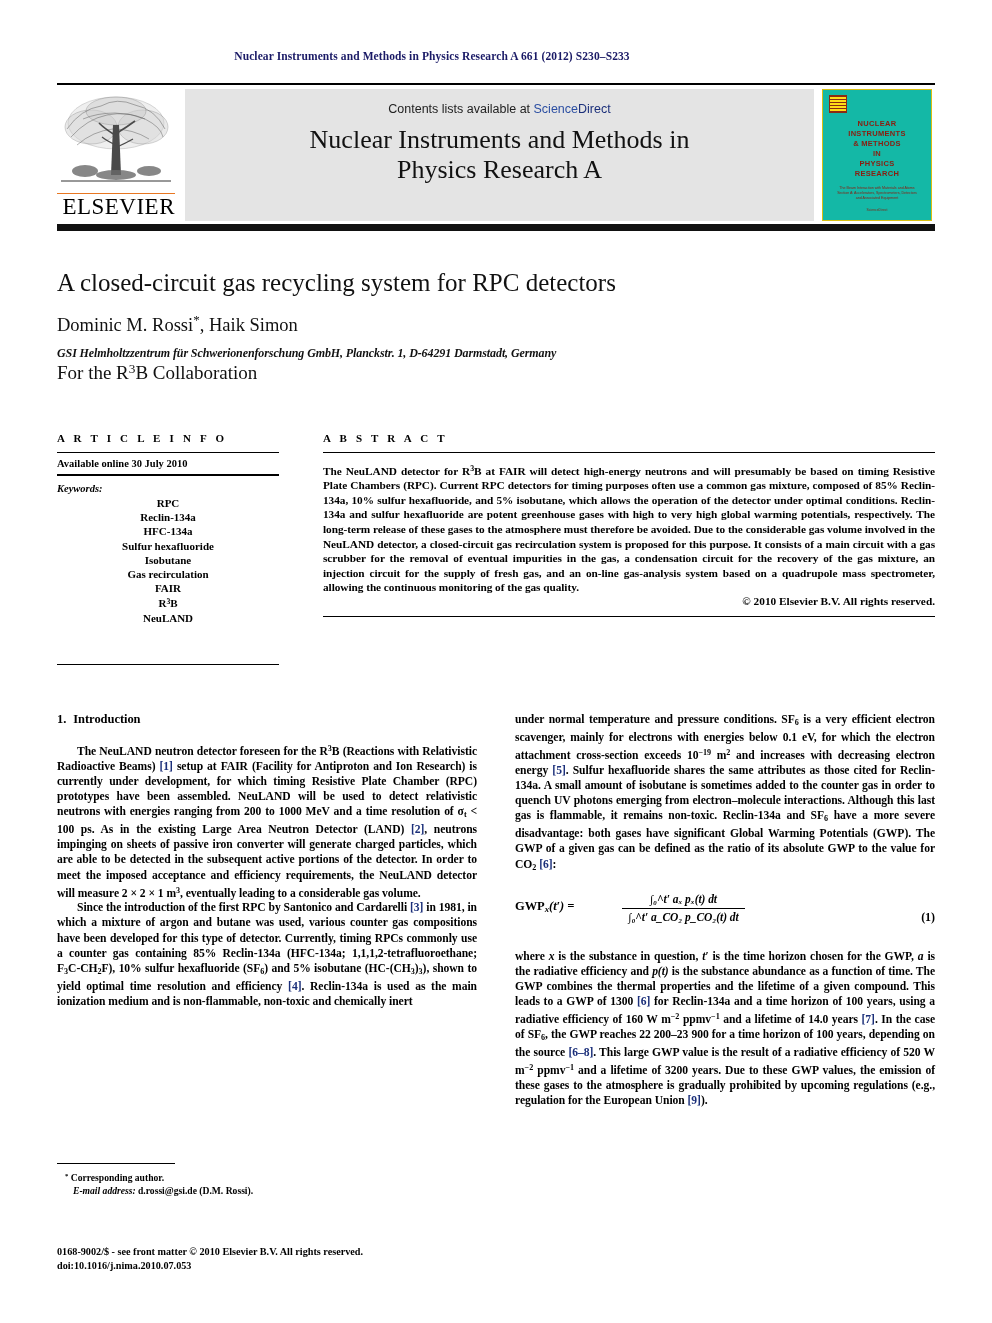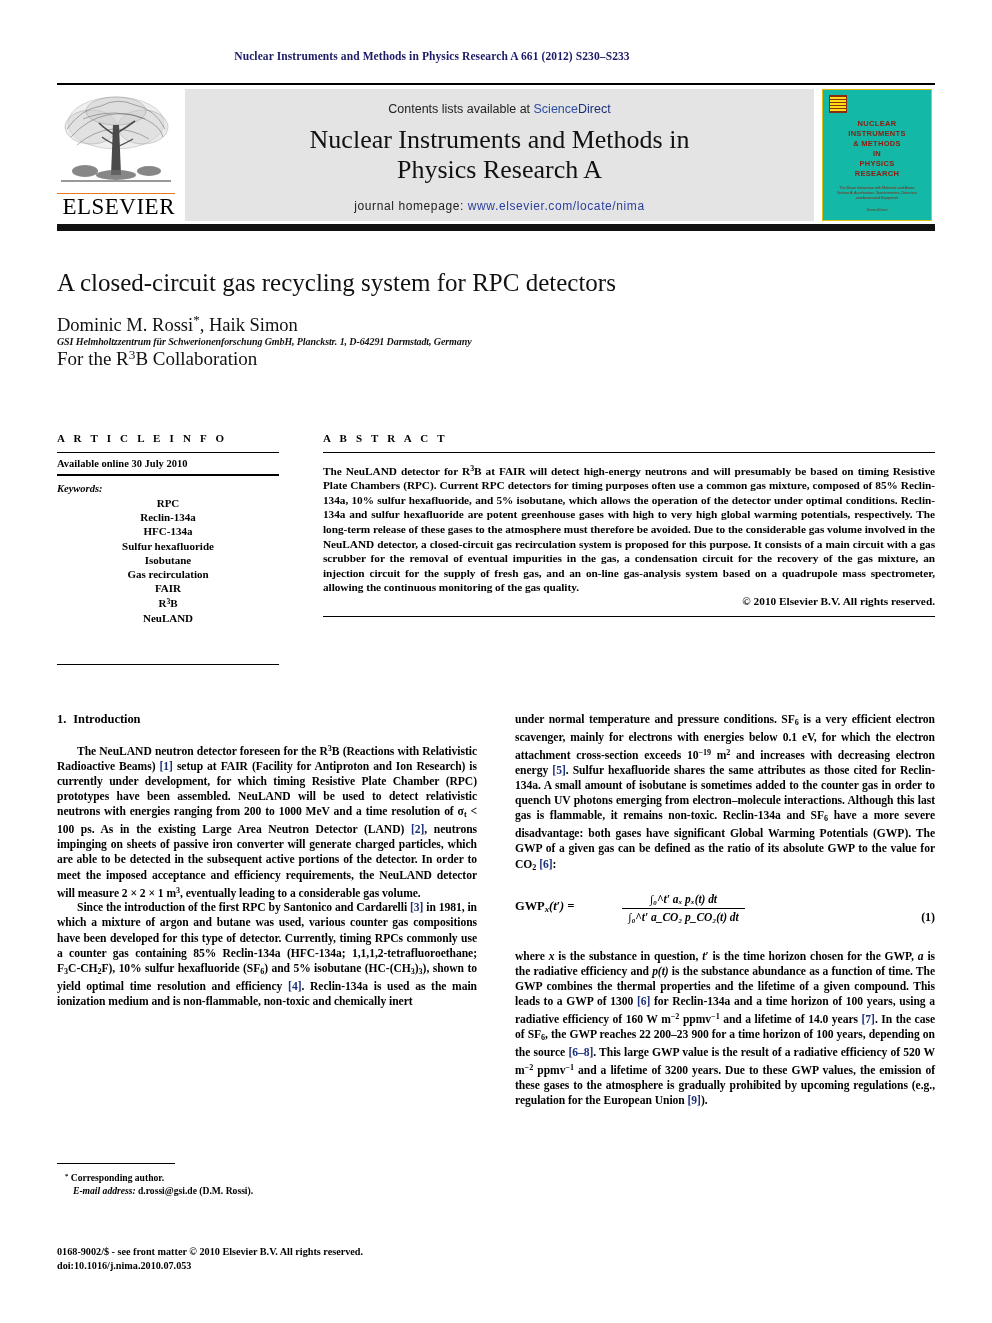--- a/index.html
+++ b/index.html
@@ -164,23 +164,24 @@
     font-weight: normal;
     margin: 0;
   }
   .authors {
     font-size: 18.5px;
     margin-top: 14px;
     color: #111;
   }
   .authors .star { font-size: 13px; vertical-align: super; }
   .affiliation {
-    font-size: 10px;
+    font-size: 12px;
     font-style: italic;
     font-weight: bold;
+    margin-top: 10px;
     color: #111;
     letter-spacing: -0.1px;
   }
   .collaboration {
     font-size: 19px;
     color: #111;
   }
 
   
   .info-abstract { position: absolute; left: 57px; top: 432px; width: 878px; }
@@ -388,23 +389,20 @@
       </div>
 
       <div class="banner">
         <div class="contents-line">
           <span>Contents lists available at </span><a href="#" class="sd-science" style="text-decoration:none">Science</a><a href="#" class="sd-direct" style="text-decoration:none">Direct</a>
         </div>
         <div class="journal-title">
           <div>Nuclear Instruments and Methods in</div>
           <div>Physics Research A</div>
         </div>
-        <div class="homepage-line">
-          <span>journal homepage: </span><a href="#" class="url" style="text-decoration:none">www.elsevier.com/locate/nima</a>
-        </div>
       </div>
 
       <div class="cover-thumb">
         <div class="cover-mini-logo"></div>
         <div class="cover-title">
           <div>NUCLEAR</div>
           <div>INSTRUMENTS</div>
           <div>&amp; METHODS</div>
           <div>IN</div>
           <div>PHYSICS</div>

